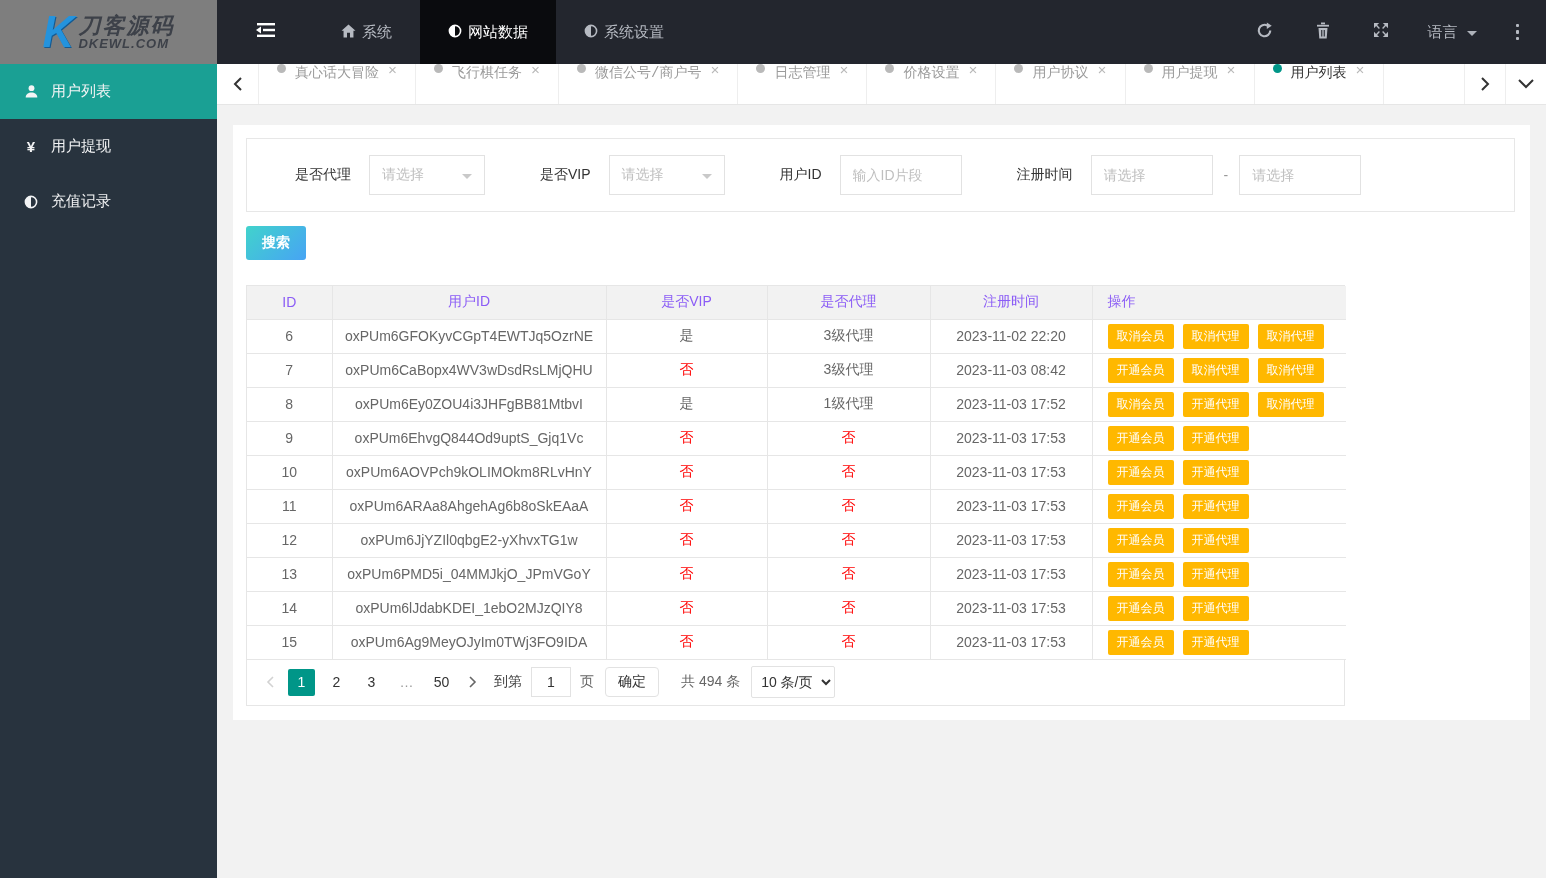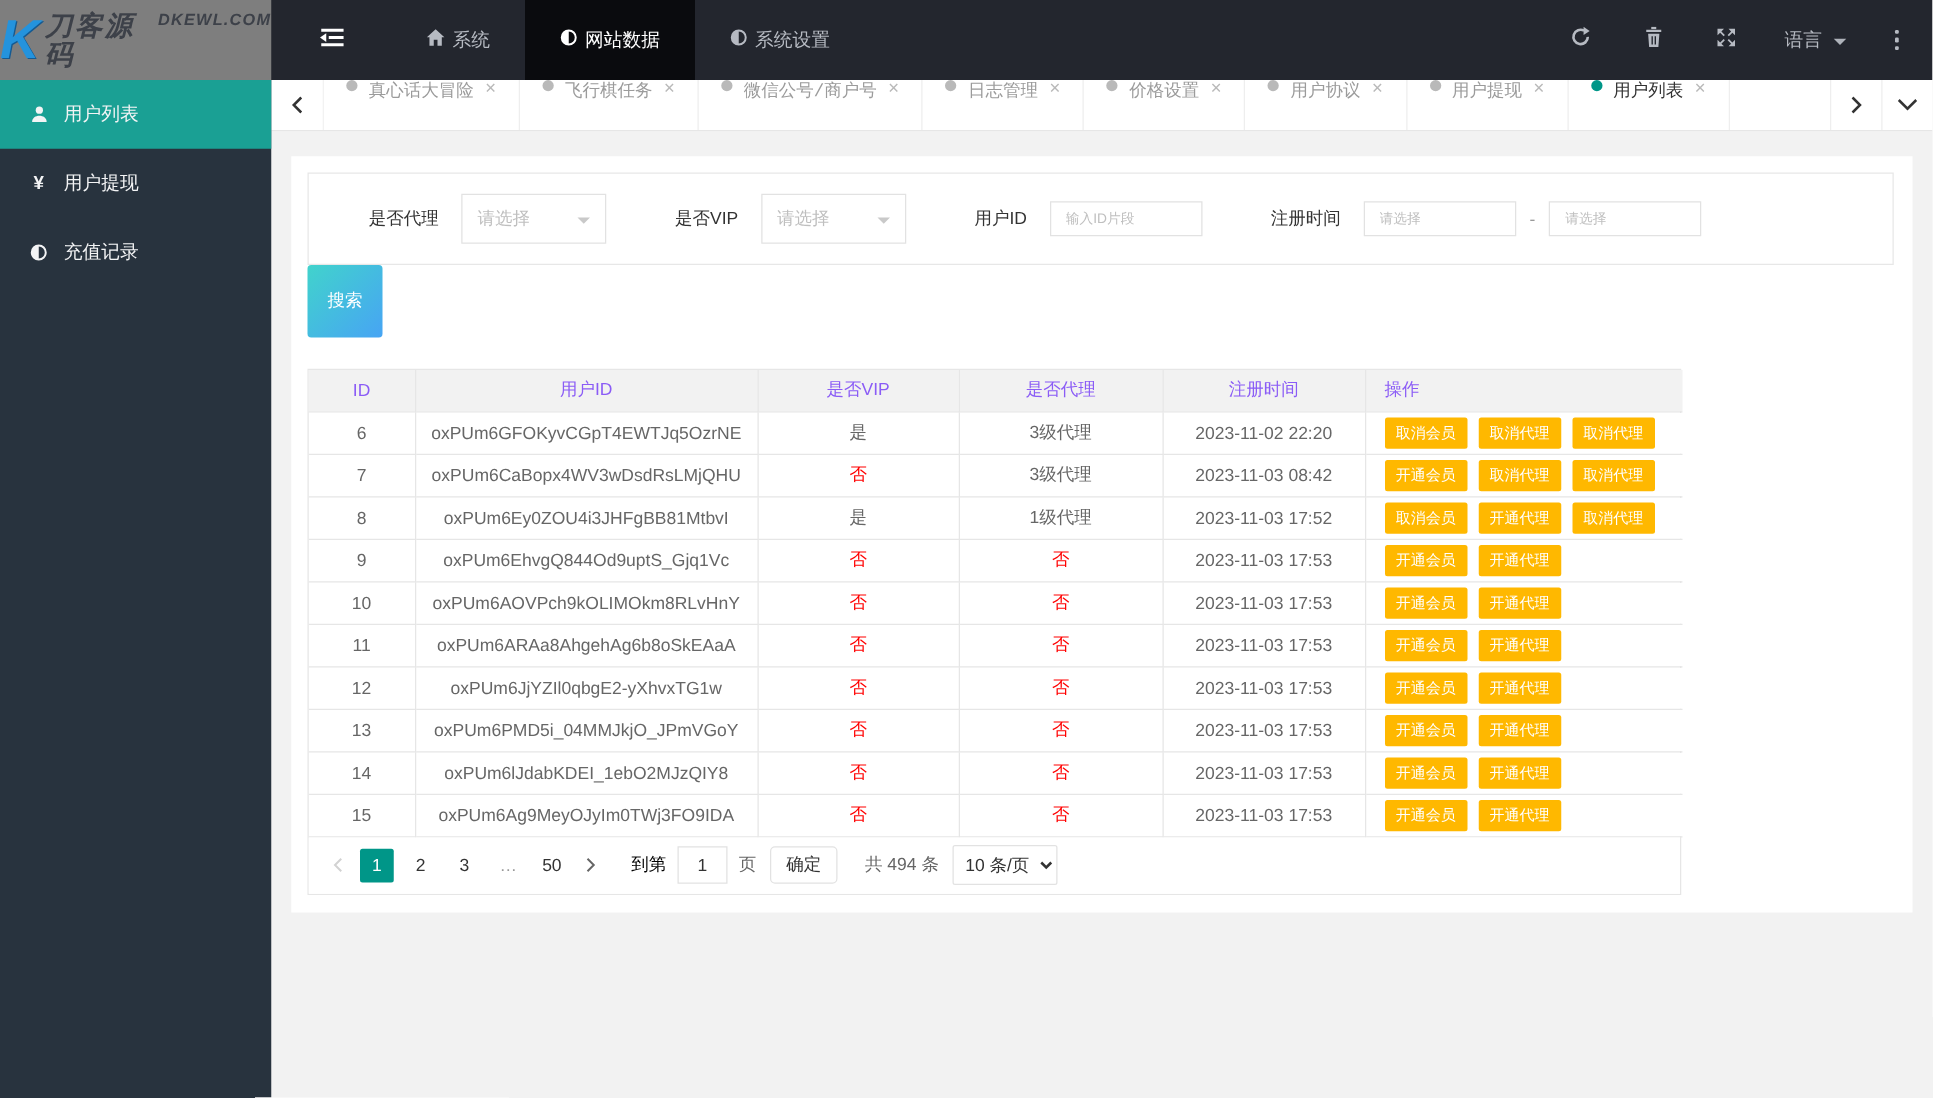--- a/index.html
+++ b/index.html
@@ -3,21 +3,21 @@
 <meta charset="utf-8">
 <style>
   * { margin:0; padding:0; box-sizing:border-box; }
   html,body { width:1546px; height:878px; }
   body { font-family:"Liberation Sans","DejaVu Sans",sans-serif; background:#f2f2f2; overflow:hidden; position:relative; }
 
   
   .topbar { position:absolute; top:0; left:0; width:1546px; height:64px; background:#23262e; display:flex; align-items:stretch; z-index:20; }
   .logo { width:217px; background:#7e7e7e; display:flex; align-items:center; justify-content:center; gap:4px; cursor:pointer; }
   .logo-k { color:#2493dd; font-size:44px; font-weight:bold; font-style:italic; line-height:0.9; text-shadow:1px 1px 0 #145a92; }
-  .logo-text { display:flex; flex-direction:row; line-height:1.05; }
+  .logo-text { display:flex; flex-direction:column; line-height:1.05; }
   .logo-cn { color:#3d4149; font-size:22px; font-weight:bold; font-style:italic; letter-spacing:2px; }
   .logo-en { color:#3d4149; font-size:13px; font-weight:bold; font-style:italic; letter-spacing:1px; }
   .nav { display:flex; align-items:stretch; }
   .nav-toggle { display:flex; align-items:center; padding:0 38px; color:#fff; cursor:pointer; }
   .nav-item { display:flex; align-items:center; gap:6px; padding:0 28px; font-size:15px; color:#b6bac2; cursor:pointer; }
   .nav-item.active { background:#0a0b0e; color:#fff; }
   .topbar-right { margin-left:auto; display:flex; align-items:stretch; color:#b6bac2; padding-right:6px; }
   .icon-btn { display:flex; align-items:center; padding:0 21px; cursor:pointer; }
   .dropdown { display:flex; align-items:center; gap:9px; padding:0 18px; font-size:15px; cursor:pointer; }
   .caret { width:0; height:0; border-left:5px solid transparent; border-right:5px solid transparent; border-top:5px solid #aeb2ba; margin-top:2px; }
@@ -44,44 +44,44 @@
 
   
   .content { position:absolute; left:217px; top:105px; right:0; bottom:0; background:#f2f2f2; overflow:auto; }
   .card { margin:20px 16px; background:#fff; min-height:585px; padding:13px 15px 14px 13px; }
 
   .filterbox { border:1px solid #e7e7e7; padding:16px 0 16px 48px; display:flex; align-items:center; }
   .fgroup { display:flex; align-items:center; margin-right:55px; }
   .flabel { font-size:14px; color:#333; margin-right:18px; white-space:nowrap; }
   .fselect { width:116px; height:40px; border:1px solid #e2e2e2; display:flex; align-items:center; justify-content:space-between; padding:0 12px; color:#bfbfbf; font-size:14px; background:#fff; cursor:pointer; }
   .fselect .caret { border-top-color:#c9c9c9; }
-  .finput { width:122px; height:28px; border:1px solid #e2e2e2; padding:0 12px; font-size:11px; color:#333; outline:none; }
+  .finput { width:122px; height:40px; border:1px solid #e2e2e2; padding:0 12px; font-size:14px; color:#333; outline:none; }
   .finput::placeholder { color:#bfbfbf; }
   .fdash { margin:0 11px; color:#999; font-size:14px; }
 
-  .search-btn { margin-top:0; background:linear-gradient(135deg,#41d3cc,#47a4f4); color:#fff; border:none; font-size:14px; padding:20px 16px; border-radius:3px; cursor:pointer; }
+  .search-btn { margin-top:14px; background:linear-gradient(135deg,#41d3cc,#47a4f4); color:#fff; border:none; font-size:14px; padding:8px 16px; border-radius:3px; cursor:pointer;font-weight:bold; }
 
   
   .tablewrap { margin-top:25px; width:1099px; border:1px solid #e6e6e6; }
   table { border-collapse:collapse; width:100%; table-layout:fixed; font-size:14px; }
   th { background:#f2f2f2; color:#8b5cf6; font-weight:normal; height:33px; border-right:1px solid #e6e6e6; border-bottom:1px solid #e6e6e6; text-align:center; }
   td { height:34px; text-align:center; color:#666; border-right:1px solid #e6e6e6; border-bottom:1px solid #e6e6e6; background:#fff; overflow:hidden; white-space:nowrap; }
   th:last-child, td:last-child { border-right:none; }
   th.ops, td.ops { text-align:left; padding-left:15px; }
   .red { color:#ff0000; }
   .opbtn { background:#ffb800; color:#fff; border:none; font-size:12px; padding:4px 9px; border-radius:2px; margin-right:9px; cursor:pointer; white-space:nowrap; }
 
   
   .pagination { display:flex; align-items:center; padding:8px 10px; height:45px; font-size:14px; color:#666; background:#fff; }
   .pg-arrow { padding:0 9px; display:flex; align-items:center; cursor:pointer; color:#d2d2d2; }
   .pg-arrow.en { color:#666; }
   .pg-num { min-width:27px; height:27px; display:flex; align-items:center; justify-content:center; margin:0 4px; padding:0 5px; color:#333; cursor:pointer; border-radius:2px; }
   .pg-num.active { background:#009688; color:#fff; }
   .pg-num.ellipsis { color:#999; cursor:default; }
-  .goto-label { margin-left:19px; color:#000000; }
+  .goto-label { margin-left:8px; color:#404040; }
   .goto-input { width:40px; height:30px; border:1px solid #e2e2e2; text-align:center; margin:0 9px; font-size:14px; color:#333; outline:none; }
   .confirm-btn { height:30px; border:1px solid #e2e2e2; background:#fff; padding:0 12px; margin:0 11px; font-size:14px; color:#333; cursor:pointer; border-radius:4px; }
   .total { margin:0 11px; white-space:nowrap; }
   .size-select { height:32px; border:1px solid #e2e2e2; font-size:14px; color:#333; padding:0 5px; border-radius:2px; background:#fff; cursor:pointer; outline:none; font-family:"Liberation Sans","DejaVu Sans",sans-serif; }
 </style>
 </head>
 <body>
 
 <header class="topbar">
   <div class="logo">

